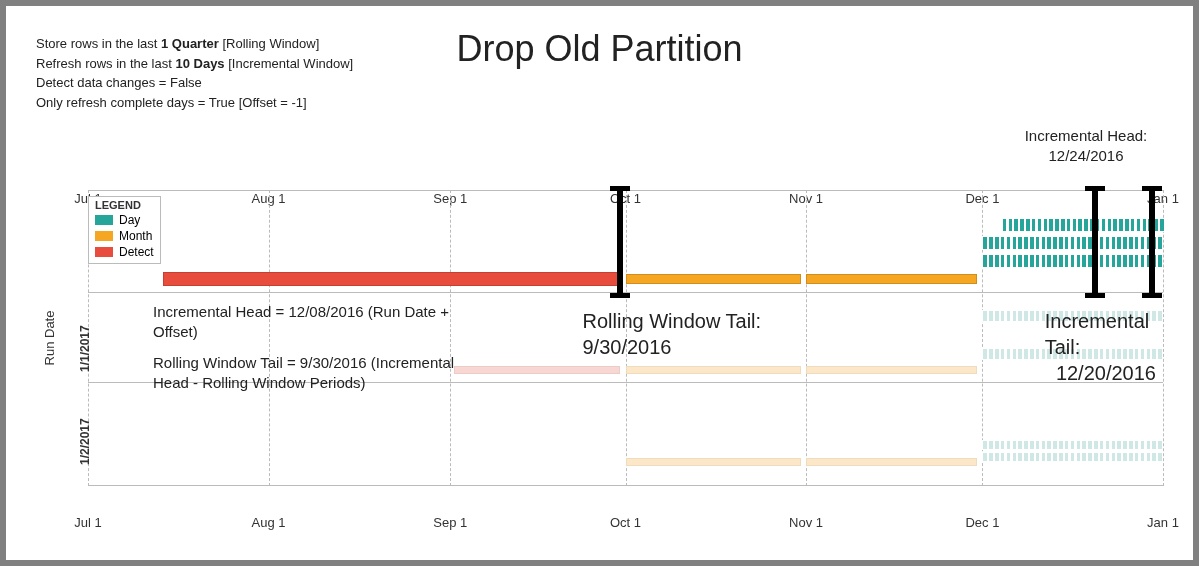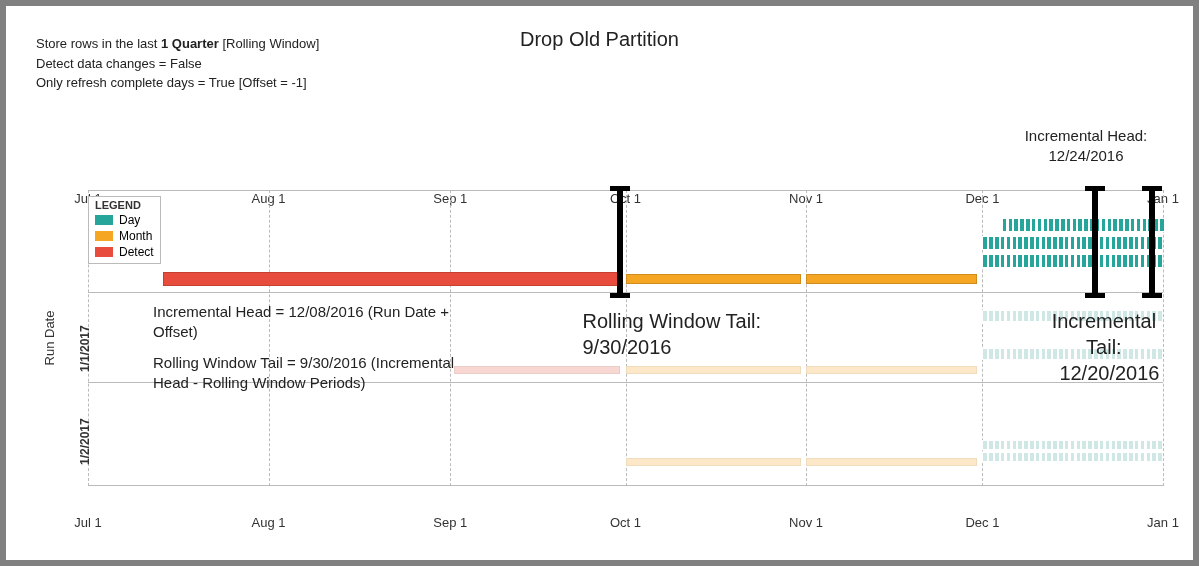--- a/index.html
+++ b/index.html
@@ -23,21 +23,21 @@
     font-size: 13px;
     line-height: 1.5;
     color: #222;
   }
   .config-text .row span.label-bold { font-weight: 700; }
   .title {
     position: absolute;
     left: 0; right: 0;
     top: 22px;
     text-align: center;
-    font-size: 20px;
+    font-size: 36px;
     font-weight: 300;
     color: #222;
   }
   .chart-area {
     position: absolute;
     left: 30px;
     right: 30px;
     top: 160px;
     bottom: 50px;
   }
@@ -166,20 +166,23 @@
   .calc-box p { margin: 0 0 10px 0; }
 </style>
 </head>
 <body>
 
 <div class="frame">
 
   <div class="config-text">
     <div class="row">
       <span>Store rows in the last </span><span class="label-bold">1 Quarter</span><span> [Rolling Window]</span>
+    </div>
+    <div class="row">
+      <span>Refresh rows in the last </span><span class="label-bold">10 Days</span><span> [Incremental Window]</span>
     </div>
     <div class="row">Detect data changes = False</div>
     <div class="row">Only refresh complete days = True [Offset = -1]</div>
   </div>
 
   <div class="title">Drop Old Partition</div>
 
   <div class="annot-head" style="left:1000px; top:120px; width:160px;">
     <span>Incremental Head:</span><br>
     <span>12/24/2016</span>
@@ -250,21 +253,21 @@
       <div class="bar month" style="left:66.8%; width:15.9%; top:84px; height:10px;"></div>
 
       <div class="marker" style="left:49.2%; top:-4px; height:112px;"></div>
       <div class="marker" style="left:93.4%; top:-4px; height:112px;"></div>
       <div class="marker" style="left:98.7%; top:-4px; height:112px;"></div>
 
       <div class="annot" style="left:46%; top:118px;">
         <span>Rolling Window Tail:</span><br>
         <span>9/30/2016</span>
       </div>
-      <div class="annot right" style="left:89%; top:118px;text-align:center;">
+      <div class="annot right" style="left:89%; top:118px;">
         <span>Incremental Tail:</span><br>
         &nbsp;&nbsp;<span>12/20/2016</span>
       </div>
 
       <div class="row-label" style="left:-10px; top:182px;">1/1/2017</div>
       <div id="dayrow1a"></div>
       <div id="dayrow1b"></div>
       <div class="bar quarter faded" style="left:34%; width:15.5%; top:176px; height:8px;"></div>
       <div class="bar month faded" style="left:50%; width:16.3%; top:176px; height:8px;"></div>
       <div class="bar month faded" style="left:66.8%; width:15.9%; top:176px; height:8px;"></div>

